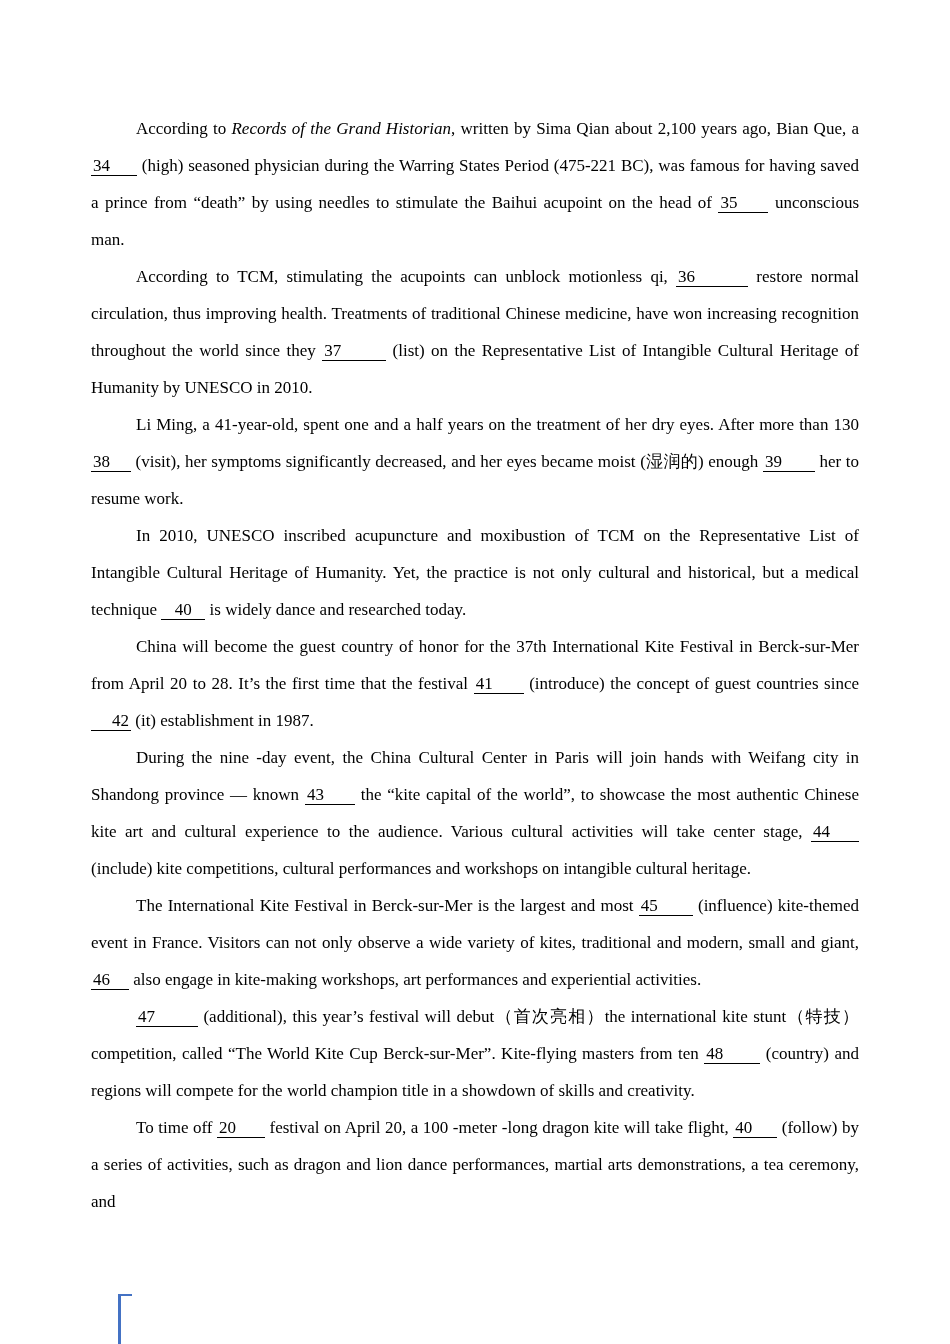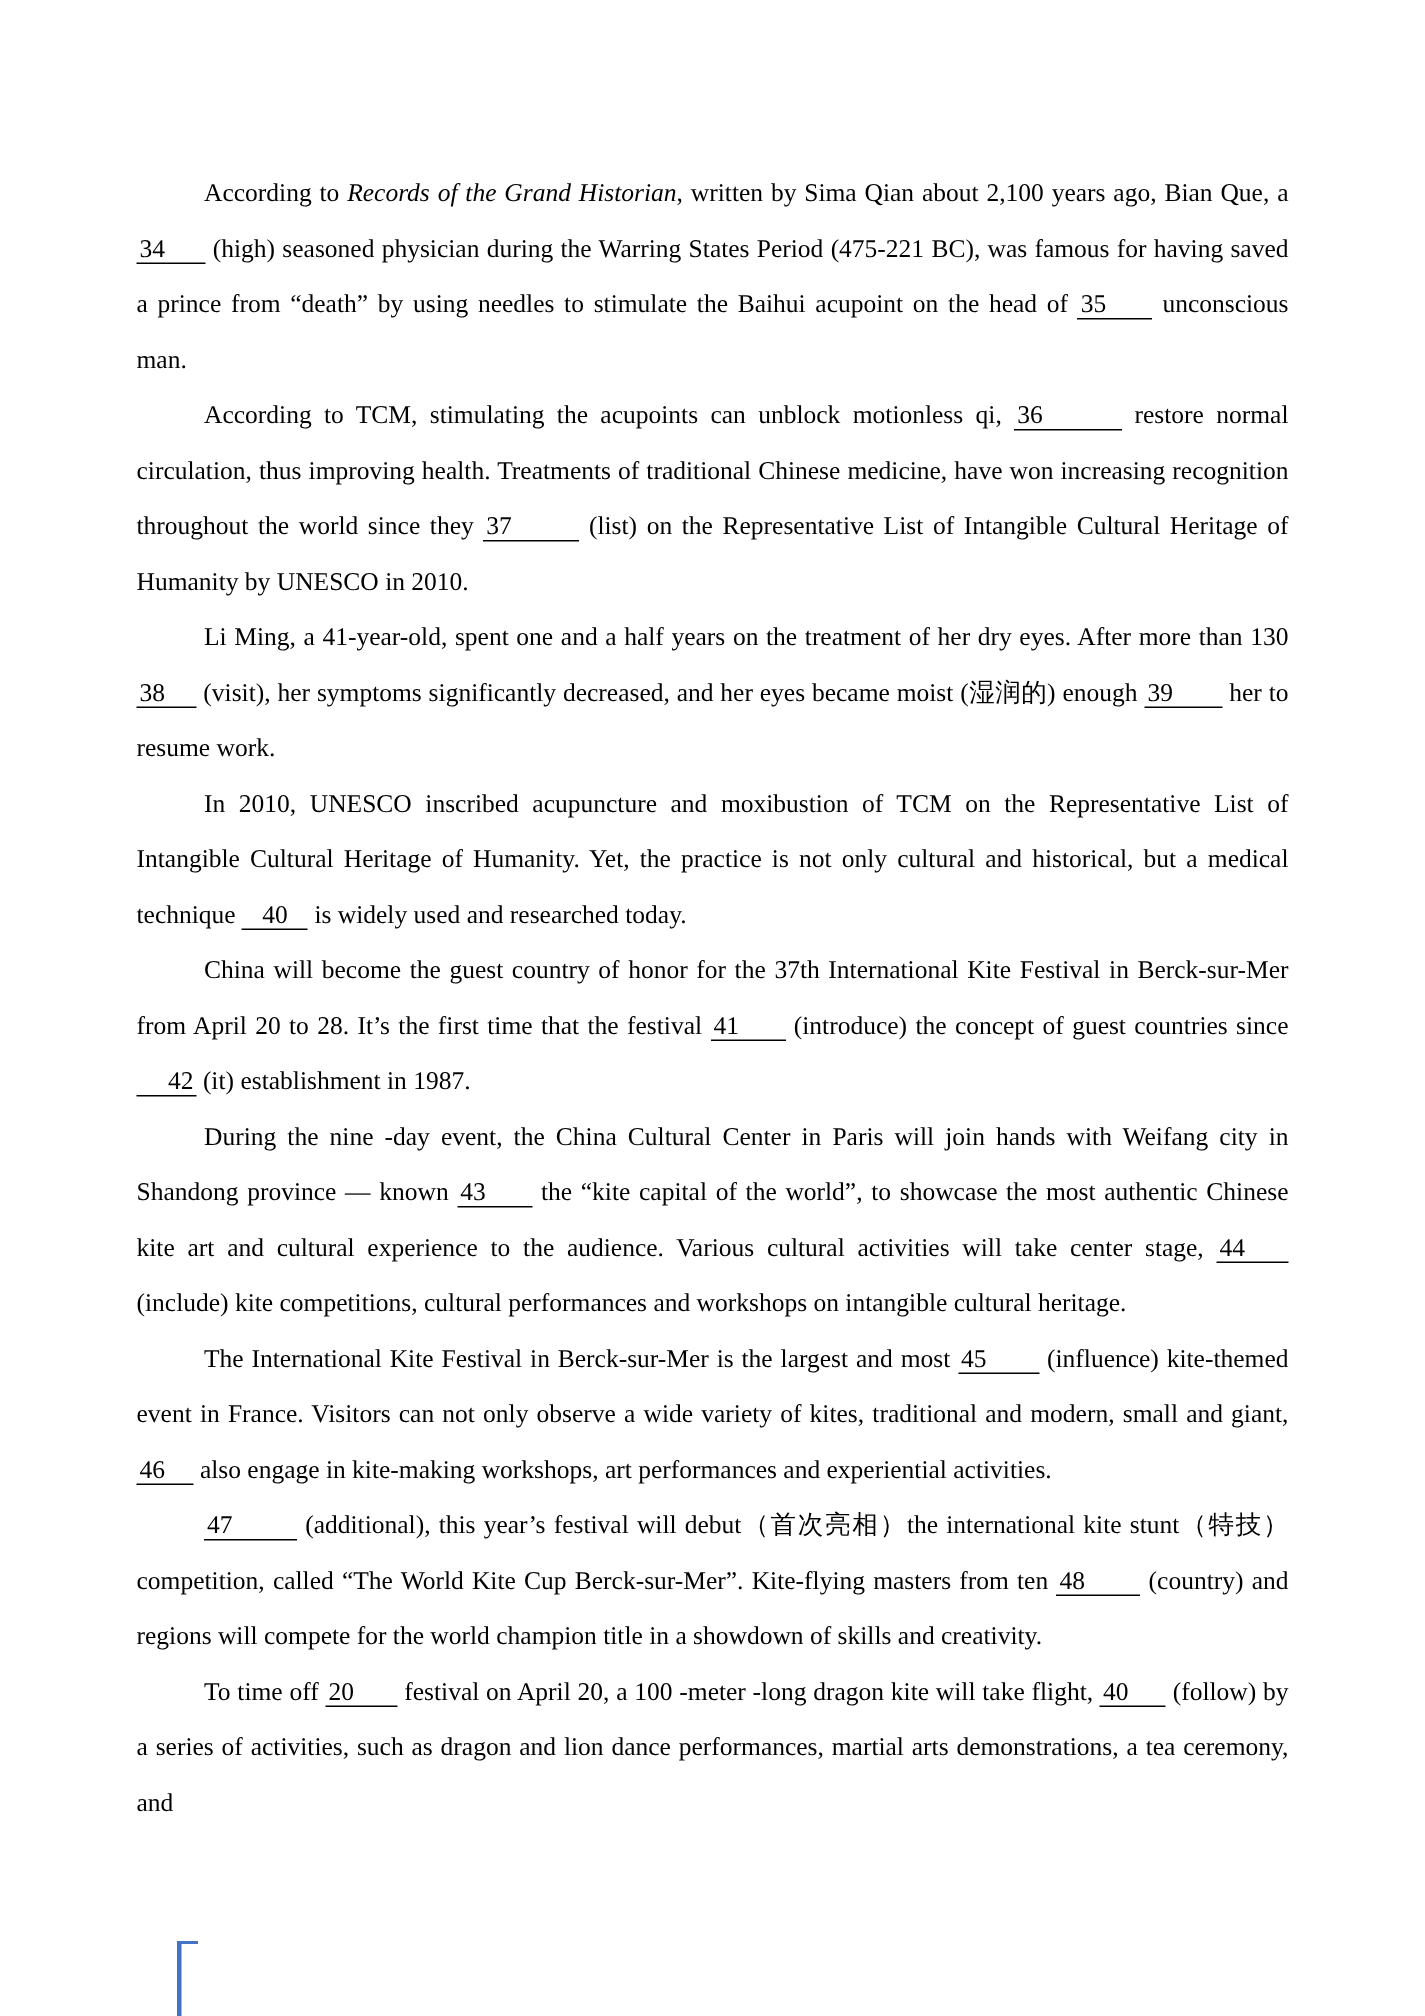--- a/index.html
+++ b/index.html
@@ -47,21 +47,21 @@
   }
 </style>
 </head>
 <body>
 
 <div class="doc-body">
   <div>
       <p class="para indent"><span>According to </span><span class="italic">Records of the Grand Historian</span><span>, written by Sima Qian about 2,100 years ago, Bian Que, a </span><span class="blank" style="min-width: 46px; text-align: left;">34</span><span> (high) seasoned physician during the Warring States Period (475-221 BC), was famous for having saved a prince from “death” by using needles to stimulate the Baihui acupoint on the head of </span><span class="blank" style="min-width: 50px;">35</span><span> unconscious man.</span></p>
       <p class="para indent"><span>According to TCM, stimulating the acupoints can unblock motionless qi, </span><span class="blank" style="min-width: 72px;">36</span><span> restore normal circulation, thus improving health. Treatments of traditional Chinese medicine, have won increasing recognition throughout the world since they </span><span class="blank" style="min-width: 64px;">37</span><span> (list) on the Representative List of Intangible Cultural Heritage of Humanity by UNESCO in 2010.</span></p>
       <p class="para indent"><span>Li Ming, a 41-year-old, spent one and a half years on the treatment of her dry eyes. After more than 130 </span><span class="blank" style="min-width: 40px; text-align: left;">38</span><span> (visit), her symptoms significantly decreased, and her eyes became moist (湿润的) enough </span><span class="blank" style="min-width: 52px;">39</span><span> her to resume work.</span></p>
-      <p class="para indent"><span>In 2010, UNESCO inscribed acupuncture and moxibustion of TCM on the Representative List of Intangible Cultural Heritage of Humanity. Yet, the practice is not only cultural and historical, but a medical technique </span><span class="blank" style="min-width: 44px; text-align: center;">40</span><span> is widely used and researched today.</span></p>
+      <p class="para indent"><span>In 2010, UNESCO inscribed acupuncture and moxibustion of TCM on the Representative List of Intangible Cultural Heritage of Humanity. Yet, the practice is not only cultural and historical, but a medical technique </span><span class="blank" style="min-width: 44px; text-align: center;">40</span><span> is widely dance and researched today.</span></p>
       <p class="para indent"><span>China will become the guest country of honor for the 37th International Kite Festival in Berck-sur-Mer from April 20 to 28. It’s the first time that the festival </span><span class="blank" style="min-width: 50px;">41</span><span> (introduce) the concept of guest countries since </span><span class="blank" style="min-width: 40px; text-align: right;">42</span><span> (it) establishment in 1987.</span></p>
       <p class="para indent"><span>During the nine -day event, the China Cultural Center in Paris will join hands with Weifang city in Shandong province — known </span><span class="blank" style="min-width: 50px;">43</span><span> the “kite capital of the world”, to showcase the most authentic Chinese kite art and cultural experience to the audience. Various cultural activities will take center stage, </span><span class="blank" style="min-width: 48px;">44</span><span> (include) kite competitions, cultural performances and workshops on intangible cultural heritage.</span></p>
       <p class="para indent"><span>The International Kite Festival in Berck-sur-Mer is the largest and most </span><span class="blank" style="min-width: 54px;">45</span><span> (influence) kite-themed event in France. Visitors can not only observe a wide variety of kites, traditional and modern, small and giant, </span><span class="blank" style="min-width: 38px; text-align: left;">46</span><span> also engage in kite-making workshops, art performances and experiential activities.</span></p>
       <p class="para indent"><span class="blank" style="min-width: 62px;">47</span><span> (additional), this year’s festival will debut（首次亮相）the international kite stunt（特技）competition, called “The World Kite Cup Berck-sur-Mer”. Kite-flying masters from ten </span><span class="blank" style="min-width: 56px;">48</span><span> (country) and regions will compete for the world champion title in a showdown of skills and creativity.</span></p>
       <p class="para indent"><span>To time off </span><span class="blank" style="min-width: 48px;">20</span><span> festival on April 20, a 100 -meter -long dragon kite will take flight, </span><span class="blank" style="min-width: 44px;">40</span><span> (follow) by a series of activities, such as dragon and lion dance performances, martial arts demonstrations, a tea ceremony, and</span></p>
     </div>
 </div>
 
 <div class="artifact-blue" style="border-left-color: rgb(68, 114, 196); border-top-color: rgb(68, 114, 196);"></div>
 

